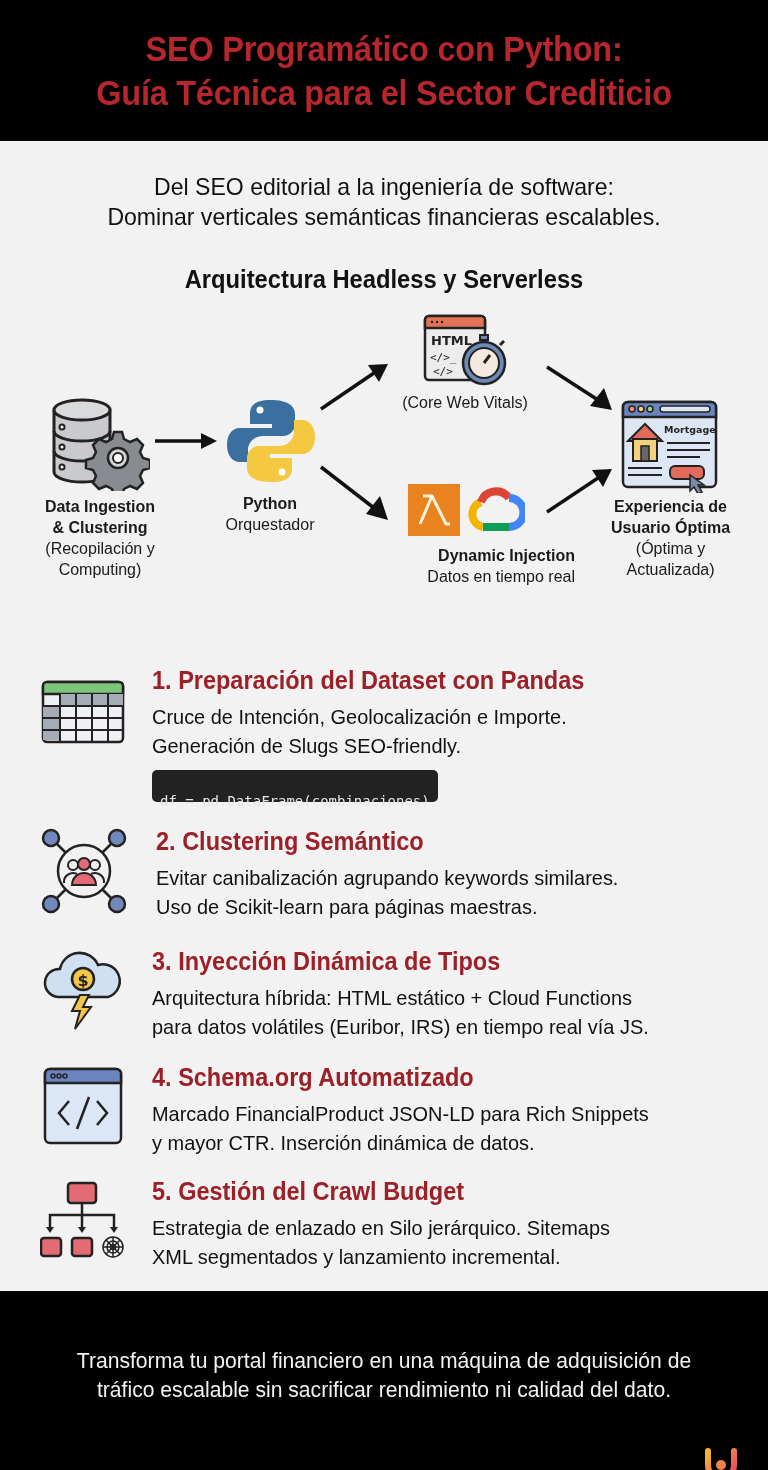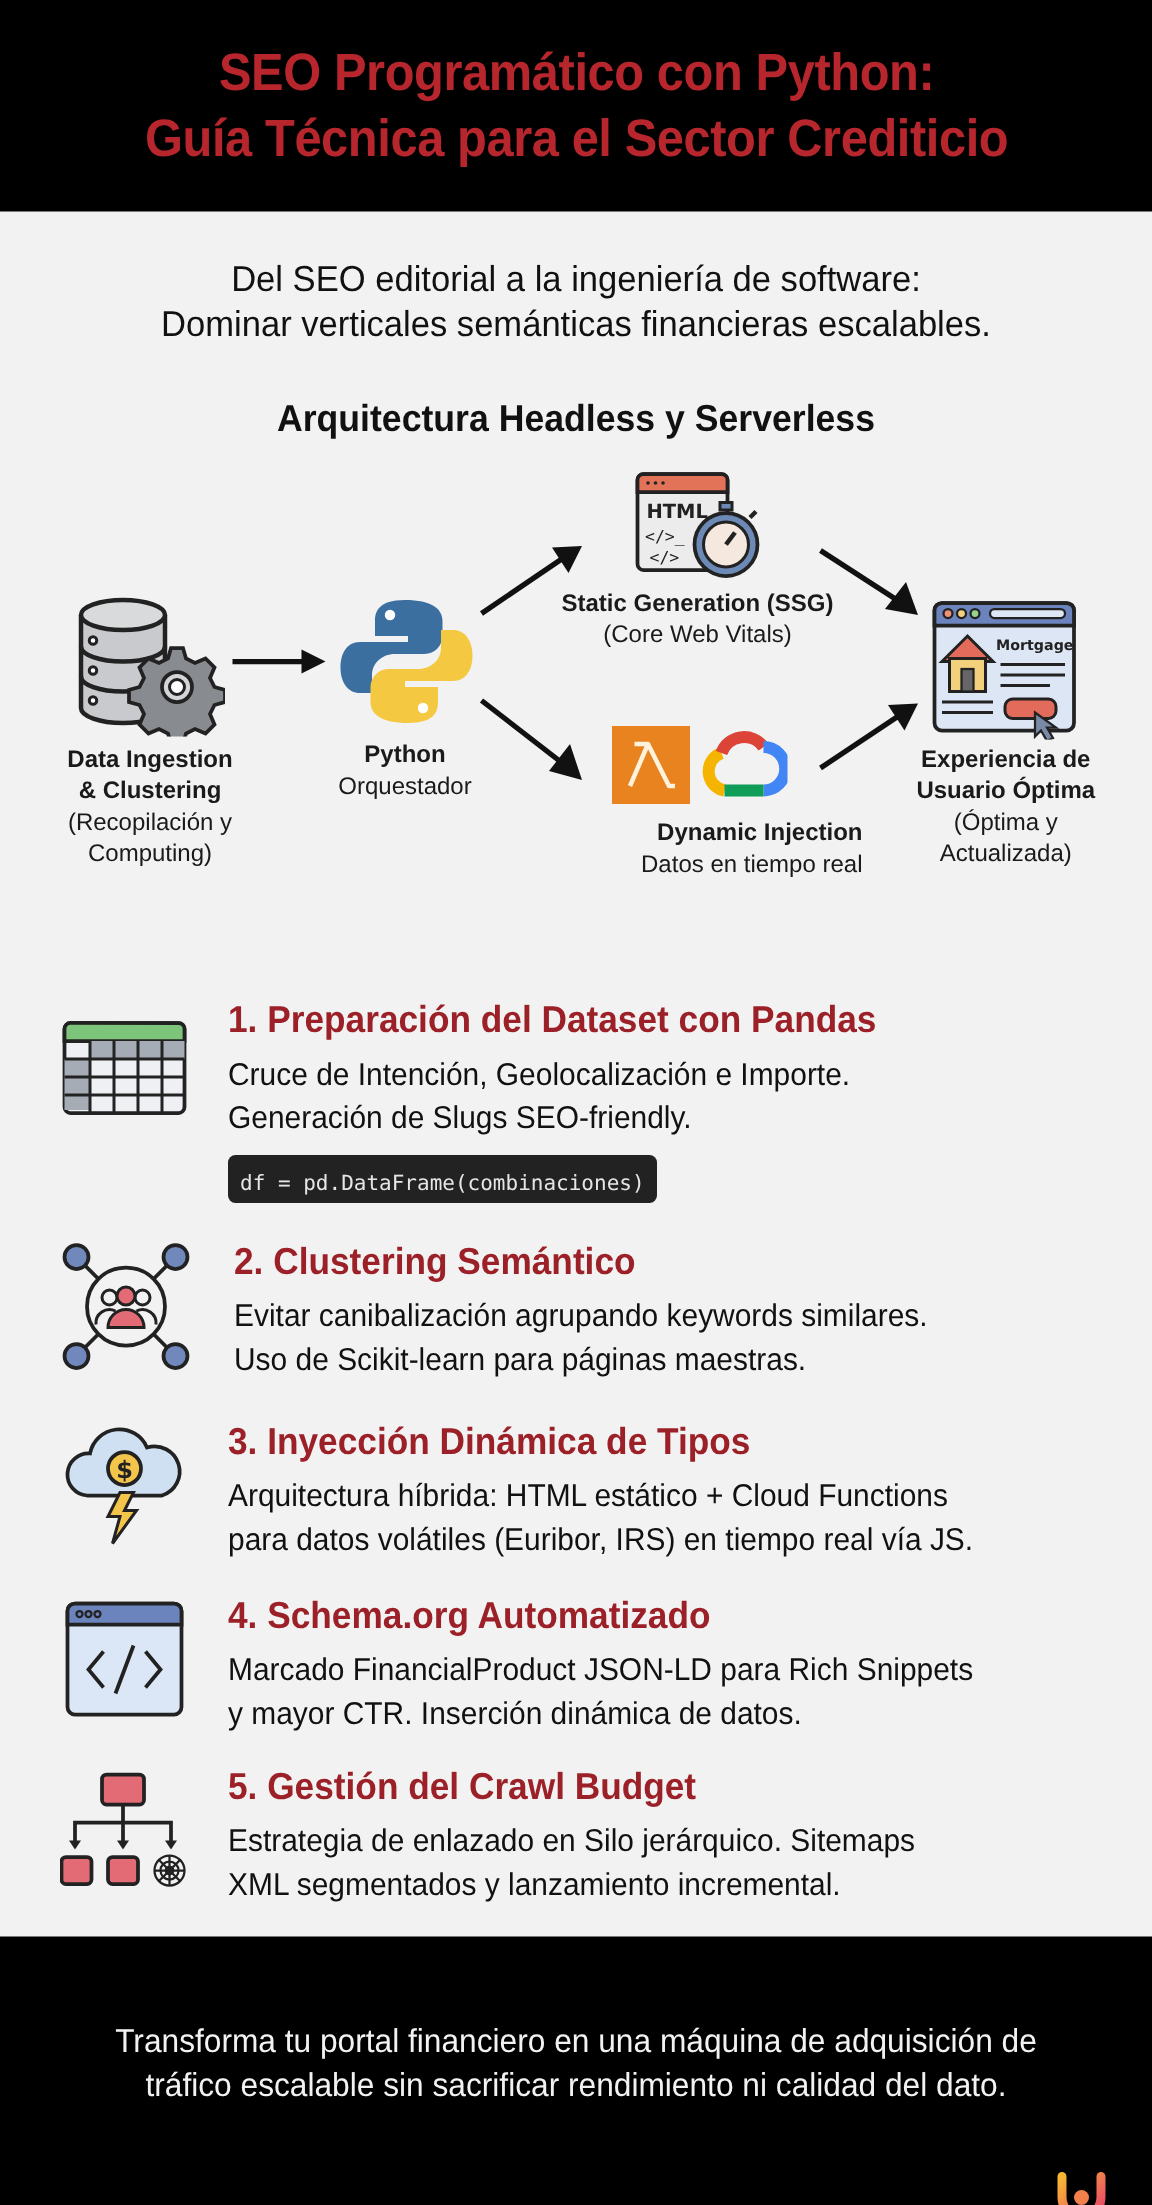--- a/index.html
+++ b/index.html
@@ -1,39 +1,39 @@
 <!DOCTYPE html>
 <html><head>
   <meta charset="utf-8">
   <style>
     * { margin: 0; padding: 0; box-sizing: border-box; }
     html, body { width: 768px; height: 1470px; background: #000; overflow: hidden; }
     body { font-family: "Liberation Sans", sans-serif; color: #111; position: relative; }
 
     .header { position: absolute; left: 0; top: 0; width: 768px; height: 141px; background: #000;
-      display: flex; flex-direction: column; align-items: center; justify-content: center; }
+      display: flex; flex-direction: column; justify-content: center; }
     .header h1 { color: #b8262d; font-size: 35px; line-height: 44px; font-weight: bold; text-align: center;
       letter-spacing: -0.3px; transform: scaleX(0.93); }
 
     .main { position: absolute; left: 0; top: 141px; width: 768px; height: 1150px; background: #f2f2f2; }
 
     .subtitle { position: absolute; top: 31px; left: 0; width: 768px; text-align: center; font-size: 24px; line-height: 30px; color: #111; transform: scaleX(0.96); }
     .arch-title { position: absolute; top: 124px; left: 0; width: 768px; text-align: center; font-size: 25px; font-weight: bold; color: #111; transform: scaleX(0.95); }
 
     .node { position: absolute; text-align: center; font-size: 16px; line-height: 21px; color: #1a1a1a; }
     .node .bold { font-weight: bold; display: block; }
     .node .norm { display: block; }
 
     .arrow { position: absolute; }
 
     .step { position: absolute; left: 0; width: 768px; }
     .step .icon { position: absolute; }
     .step .title { position: absolute; color: #9c2027; font-size: 25px; font-weight: bold; white-space: nowrap; transform-origin: left center; transform: scaleX(0.94); }
     .step .desc { position: absolute; font-size: 21px; line-height: 29px; color: #111; white-space: nowrap; transform-origin: left center; transform: scaleX(0.95); }
-    .code { position: absolute; background: #222; color: #e6e6e6; border-radius: 5px; font-family: "DejaVu Sans Mono", monospace; font-size: 14px; padding: 3px 8px; height: 32px; line-height: 32px; }
+    .code { position: absolute; background: #222; color: #e6e6e6; border-radius: 5px; font-family: "DejaVu Sans Mono", monospace; font-size: 14px; padding: 15px 8px; height: 32px; line-height: 32px; }
 
     .footer { position: absolute; left: 0; top: 1291px; width: 768px; height: 179px; background: #000; margin-top: 40px; }
     .footer .text { position: absolute; top: 15px; left: 0; width: 768px; text-align: center; color: #f2f2f2; font-size: 22px; line-height: 29px; transform: scaleX(0.96); }
     .footer .logo { position: absolute; left: 703px; top: 115px; width: 36px; height: 36px; }
   </style>
 </head>
 <body>
 
 <div class="header">
   <h1>
@@ -114,21 +114,20 @@
       <text x="8" y="48" font-family="DejaVu Sans Mono, monospace" font-size="11" fill="#222">&lt;/&gt;_</text>
       <text x="11" y="62" font-family="DejaVu Sans Mono, monospace" font-size="11" fill="#222">&lt;/&gt;</text>
       <rect x="58" y="22" width="8" height="5" fill="#6c8ab5" stroke="#222" stroke-width="2"></rect>
       <circle cx="62" cy="50" r="21" fill="#6c8ab5" stroke="#222" stroke-width="2.5"></circle>
       <circle cx="62" cy="50" r="15" fill="#f4e8df" stroke="#222" stroke-width="2"></circle>
       <line x1="62" y1="50" x2="68" y2="42" stroke="#222" stroke-width="3"></line>
       <line x1="78" y1="32" x2="82" y2="28" stroke="#222" stroke-width="3"></line>
     </svg>
 
     <div class="node" style="left:355px;top:251px;width:220px;">
-      <span class="bold">Static Generation (SSG)</span>
       <span class="norm">(Core Web Vitals)</span>
     </div>
 
     <svg class="arrow" style="left:408px;top:343px;" width="52" height="52" viewBox="0 0 52 52">
       <rect x="0" y="0" width="52" height="52" fill="#e8831f"></rect>
       <path d="M15 12 h9 l14 28 h4 M24 12 l-12 28" fill="none" stroke="#fff3dd" stroke-width="3" stroke-linejoin="round"></path>
     </svg>
     <svg class="arrow" style="left:467px;top:346px;" width="58" height="46" viewBox="0 0 58 46">
       <path d="M16 40 a13 13 0 0 1 -2 -25" fill="none" stroke="#f4b400" stroke-width="8"></path>
       <path d="M14 15 a16 16 0 0 1 28 -4" fill="none" stroke="#db4437" stroke-width="8"></path>

